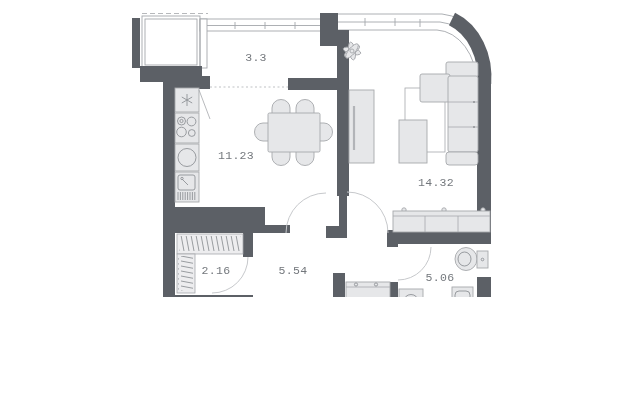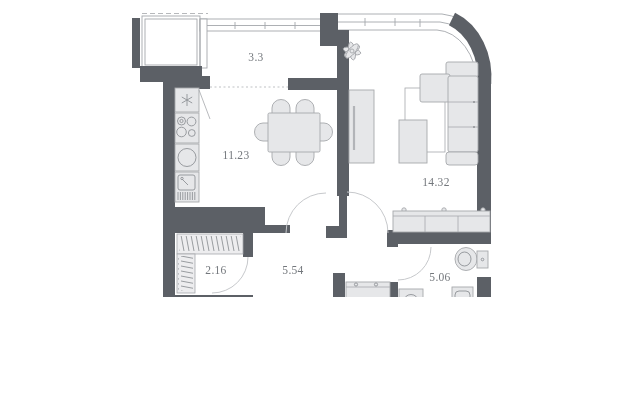--- a/index.html
+++ b/index.html
@@ -1,17 +1,17 @@
 <!DOCTYPE html>
 <html style="--wall: #5c6066; --furn-fill: #e6e7e9; --furn-stroke: #a6a8ac; --label: #73777c; --door-arc: #c7c9cc; --window: #a4a7ab; --hatch: #c3c5c8; --marker: #6e2130;"><head>
 <meta charset="utf-8">
 <style>
   html,body{margin:0;padding:0;background:#ffffff;}
   .stage{position:relative;width:640px;height:297px;background:#fff;overflow:hidden;
-         font-family:Liberation Serif, serif;}
+         font-family:Liberation Mono, monospace;}
   svg{position:absolute;left:0;top:0;}
   .wall{fill:var(--wall,#5c6066);stroke:none;}
   .wallstroke{stroke:var(--wall,#5c6066);fill:none;}
   .furn{fill:var(--furn-fill,#e6e7e9);stroke:var(--furn-stroke,#a6a8ac);stroke-width:0.9;}
   .furnlight{fill:#ededef;stroke:var(--furn-stroke,#a6a8ac);stroke-width:0.8;}
   .thin{stroke:var(--furn-stroke,#a6a8ac);stroke-width:0.8;fill:none;}
   .thindark{stroke:#8f9296;stroke-width:0.9;fill:none;}
   .arc{stroke:var(--door-arc,#c7c9cc);stroke-width:1;fill:none;}
   .winline{stroke:var(--window,#a4a7ab);stroke-width:0.9;fill:none;}
   .winfill{fill:#ffffff;stroke:var(--window,#a4a7ab);stroke-width:0.9;}

